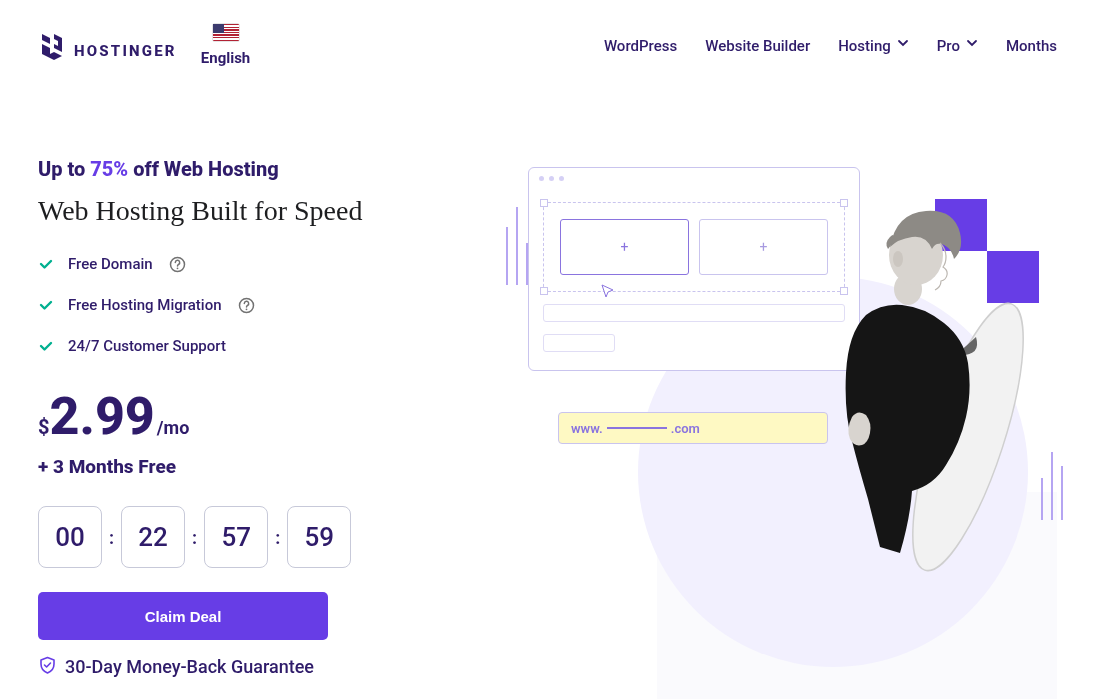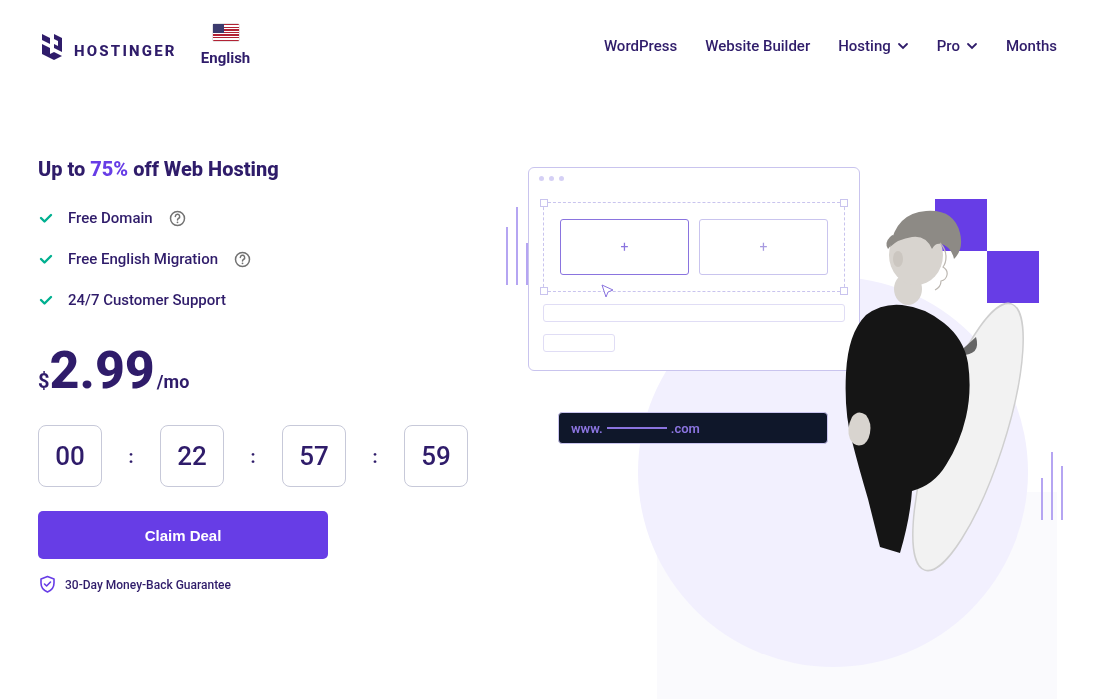--- a/index.html
+++ b/index.html
@@ -50,21 +50,21 @@
     content:""; position:absolute; top:0; left:0;
     width:11px; height:9px; background:#3c3b6e;
   }
   .nav {
     margin-left: auto;
     display: flex;
     align-items: center;
     gap: 28px;
   }
   .nav-item {
-    display: flex; align-items: center; gap: 6px;
+    display: flex; gap: 6px;
     font-size: 15px; font-weight: 500;
     color: #2f1c6a; cursor: pointer;
   }
   .login-btn {
     border: 1.5px solid #2f1c6a;
     border-radius: 5px;
     padding: 11px 22px;
     font-weight: 700; font-size: 15px;
     color: #2f1c6a; background: #fff;
     cursor: pointer;
@@ -90,40 +90,40 @@
     display: flex; align-items: center; gap: 14px;
     font-size: 15px; color: #2f1c6a; font-weight: 500;
   }
   .check { color: #00b090; flex-shrink: 0; }
   .help-icon { color: #727272; cursor: pointer; margin-left: 2px; }
   .price { margin-top: 36px; display: flex; align-items: baseline; color:#2f1c6a; }
   .price .cur { font-size: 20px; font-weight: 700; }
   .price .amt { font-size: 52px; font-weight: 800; line-height: 1; }
   .price .per { font-size: 18px; font-weight: 700; margin-left: 2px; }
   .bonus { font-size: 19px; font-weight: 800; color:#2f1c6a; margin-top: 12px; }
-  .countdown { display: flex; align-items: center; gap: 6px; margin-top: 28px; justify-content: space-between; }
+  .countdown { display: flex; align-items: center; gap: 6px; margin-top: 28px; }
   .cd-box {
     width: 64px; height: 62px;
     border: 1.5px solid #c7c9d9; border-radius: 8px;
     display: flex; align-items: center; justify-content: center;
     font-size: 26px; font-weight: 500; color: #2f1c6a;
   }
   .cd-sep { font-size: 18px; color:#2f1c6a; font-weight:700; padding: 0 1px; }
   .cta-btn {
     margin-top: 24px;
     width: 290px; height: 48px;
     background: #673de6; color: #fff;
     border: none; border-radius: 5px;
     font-size: 15px; font-weight: 700;
     cursor: pointer;
   }
   .guarantee {
     margin-top: 16px;
-    display: flex; align-items: center; gap: 8px;
-    font-size: 12px; color: #2f1c6a; font-weight: 500;
+    display: flex; align-items: flex-start; gap: 8px;
+    font-size: 18px; color: #2f1c6a; font-weight: 500;
   }
   .shield { color: #673de6; }
 
   
   .hero-right {
     flex: 1; position: relative; height: 460px;
   }
   .bg-circle {
     position:absolute; top:120px; left:170px;
     width:390px; height:390px; border-radius:50%;
@@ -158,21 +158,21 @@
   .illo-cards { display:flex; gap:10px; }
   .illo-card { flex:1; height:56px; border:1px solid #c9c4ee; border-radius:3px; display:flex; align-items:center; justify-content:center; color:#a79ae0; font-size:14px; }
   .illo-card.sel { border-color:#8a74df; color:#8a74df; }
   .illo-cursor { position:absolute; bottom:-8px; left:56px; }
   .illo-row { height:18px; border:1px solid #e0ddf5; border-radius:3px; margin-top:12px; }
   .illo-row.sm { width:72px; }
 
   .url-bar {
     position:absolute; top:255px; left:90px;
     width:270px; height:32px;
-    background:#0f172a; border:1.5px solid #c9c4ee; border-radius:4px;
+    background:#fef9c3; border:1.5px solid #c9c4ee; border-radius:4px;
     display:flex; align-items:center; padding:12px 12px;
     font-size:13px; color:#8a74df; font-weight:600;
   }
   .url-underscore { width:60px; height:1.5px; background:#8a74df; margin:0 4px; }
 
   .person {
     position:absolute; top:40px; left:280px;
     width:300px; height:380px;
   }
   .person svg { width:100%; height:100%; }
@@ -214,57 +214,59 @@
       <span>Months</span>
     </div>
   </div>
 </div>
 
 <div class="hero">
   <div class="hero-left">
     <div class="discount">
       <span>Up to </span><span class="pct">75%</span><span> off Web Hosting</span>
     </div>
+    <div class="headline">Web Hosting Built for Speed</div>
 
     <div class="features">
       <div class="feature">
         <svg class="check" width="16" height="16" viewBox="0 0 16 16">
             <path d="M3 8 L6.5 11.5 L13 5" stroke="#00b090" stroke-width="2.4" fill="none" stroke-linecap="round" stroke-linejoin="round"></path>
           </svg>
         <span>Free Domain</span>
         <svg class="help-icon" width="17" height="17" viewBox="0 0 17 17">
             <circle cx="8.5" cy="8.5" r="7" stroke="#727272" stroke-width="1.5" fill="none"></circle>
             <path d="M6.3 6.5 a2.2 2.2 0 1 1 3.2 2 c-.8.4-1 .8-1 1.5" stroke="#727272" stroke-width="1.5" fill="none" stroke-linecap="round"></path>
             <circle cx="8.5" cy="12.3" r="0.9" fill="#727272"></circle>
           </svg>
       </div>
       <div class="feature">
         <svg class="check" width="16" height="16" viewBox="0 0 16 16">
             <path d="M3 8 L6.5 11.5 L13 5" stroke="#00b090" stroke-width="2.4" fill="none" stroke-linecap="round" stroke-linejoin="round"></path>
           </svg>
-        <span>Free English Migration</span>
+        <span>Free Hosting Migration</span>
         <svg class="help-icon" width="17" height="17" viewBox="0 0 17 17">
             <circle cx="8.5" cy="8.5" r="7" stroke="#727272" stroke-width="1.5" fill="none"></circle>
             <path d="M6.3 6.5 a2.2 2.2 0 1 1 3.2 2 c-.8.4-1 .8-1 1.5" stroke="#727272" stroke-width="1.5" fill="none" stroke-linecap="round"></path>
             <circle cx="8.5" cy="12.3" r="0.9" fill="#727272"></circle>
           </svg>
       </div>
       <div class="feature">
         <svg class="check" width="16" height="16" viewBox="0 0 16 16">
             <path d="M3 8 L6.5 11.5 L13 5" stroke="#00b090" stroke-width="2.4" fill="none" stroke-linecap="round" stroke-linejoin="round"></path>
           </svg>
         <span>24/7 Customer Support</span>
       </div>
     </div>
 
     <div class="price">
       <span class="cur">$</span>
       <span class="amt">2.99</span>
       <span class="per">/mo</span>
     </div>
+    <div class="bonus">+ 3 Months Free</div>
 
     <div class="countdown">
       <div class="cd-box">00</div>
       <div class="cd-sep">:</div>
       <div class="cd-box">22</div>
       <div class="cd-sep">:</div>
       <div class="cd-box">57</div>
       <div class="cd-sep">:</div>
       <div class="cd-box">59</div>
     </div>

